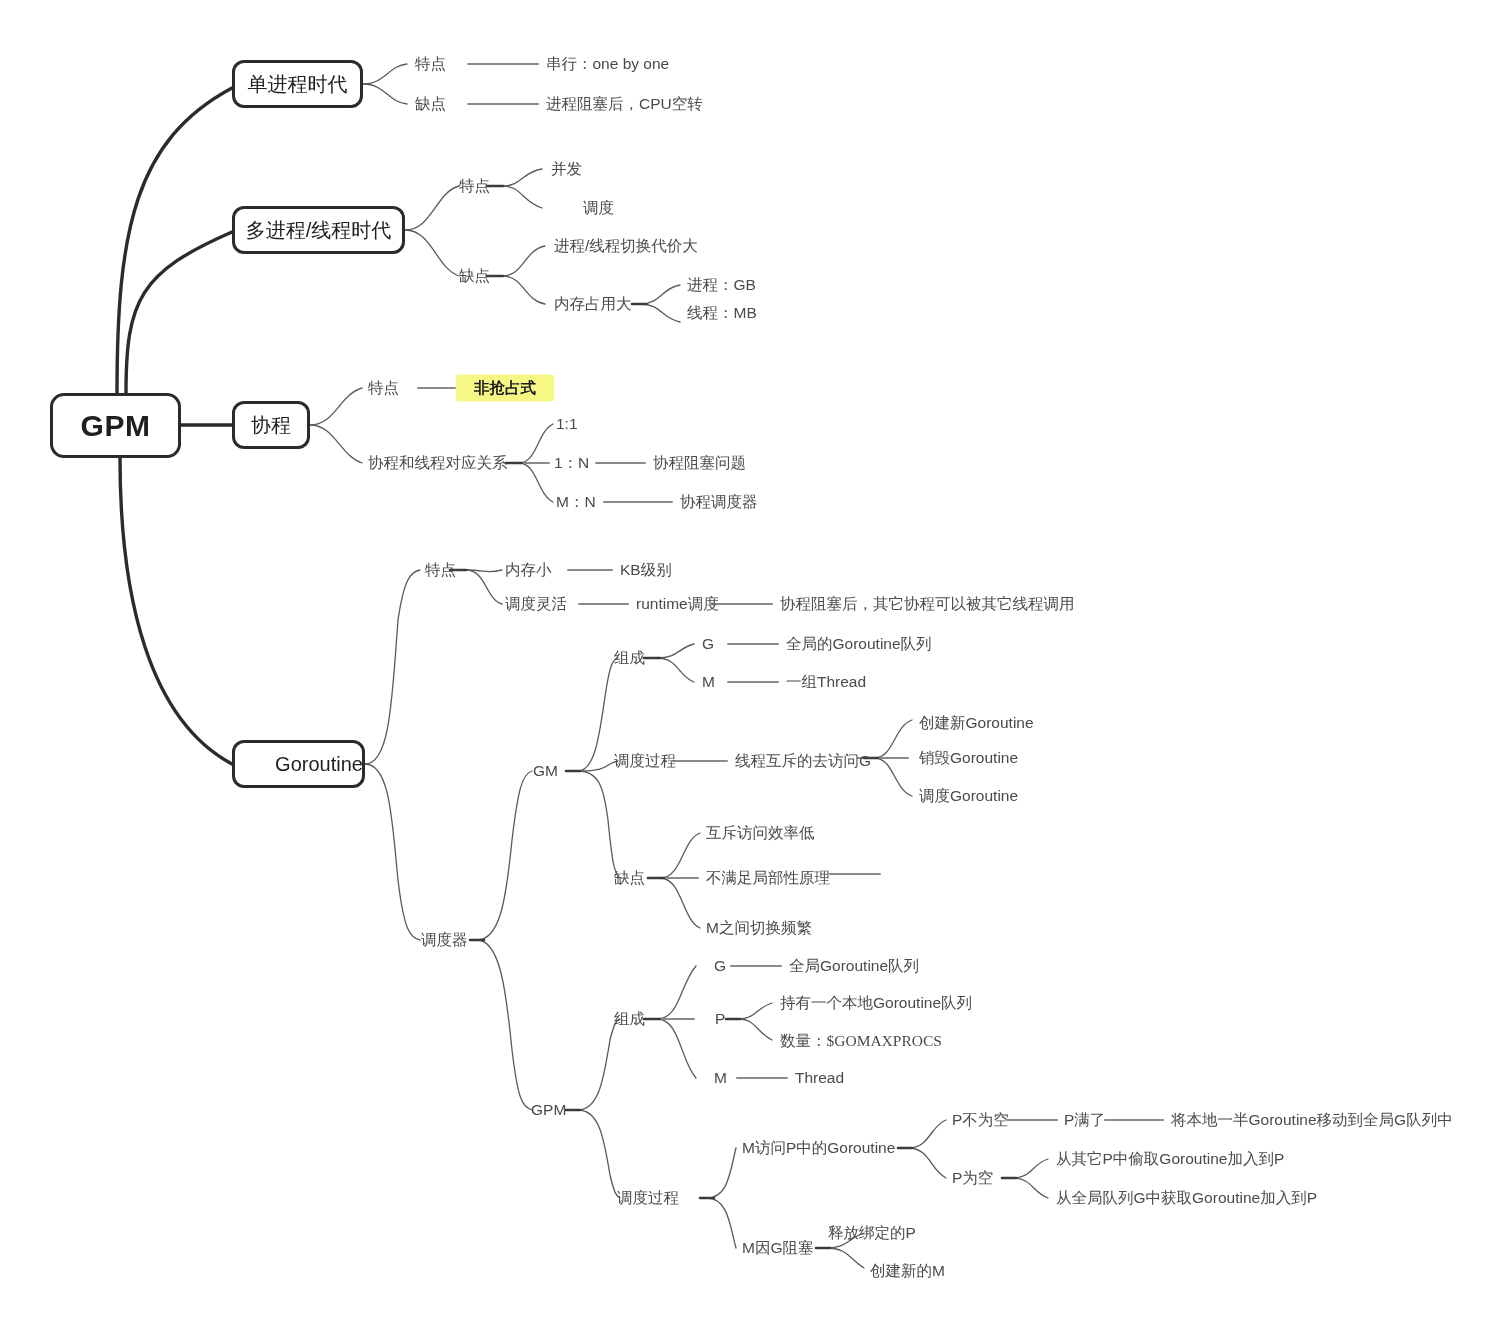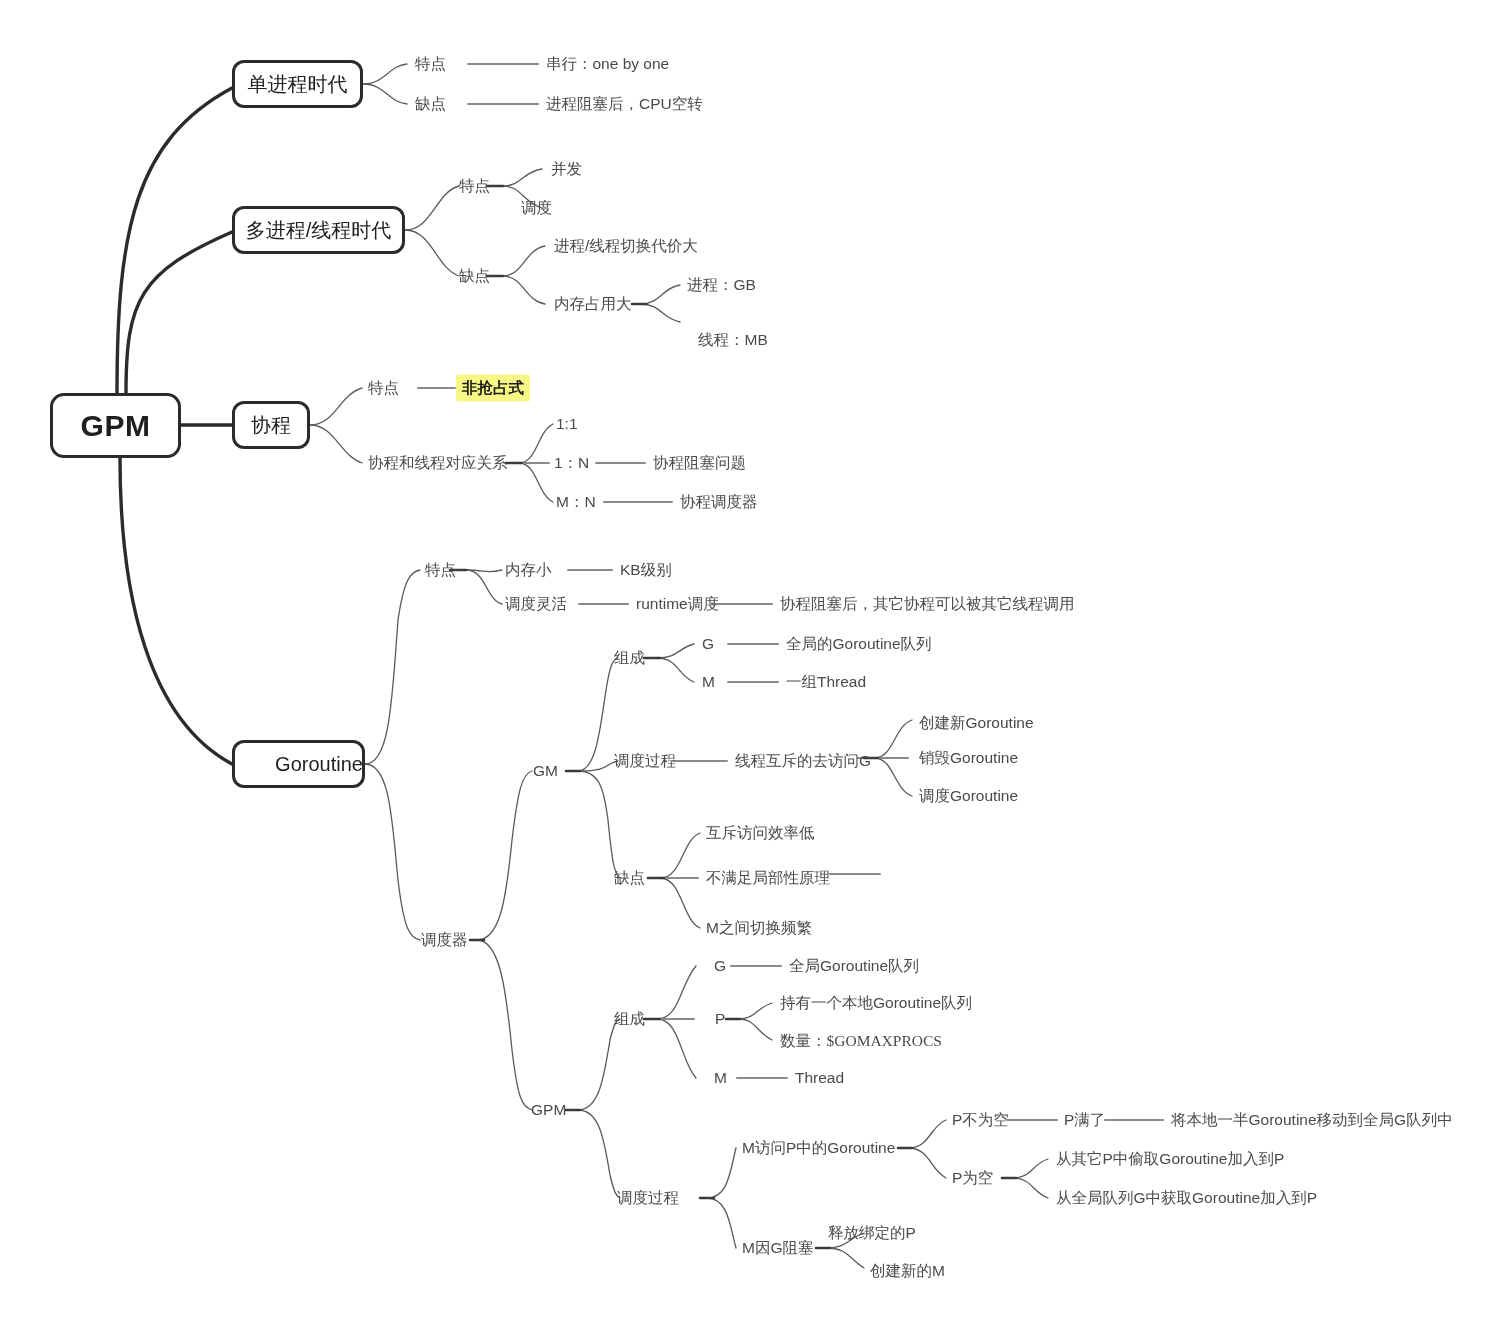--- a/index.html
+++ b/index.html
@@ -33,21 +33,21 @@
     font-size:15.5px;
     white-space:nowrap;
     line-height:1.35;
     transform:translateY(-50%);
   }
   .lbl.wrap{white-space:normal;width:310px;}
   .lbl.hl{
     background:#f7f786;
     color:#1b1b1b;
     font-weight:bold;
-    padding:3px 6px;
+    padding:3px 18px;
     border-radius:3px;
     transform:translateY(-50%);
   }
 </style>
 </head>
 <body>
 
 <div id="canvas">
 
   <svg id="wires" viewBox="0 0 1494 1335" xmlns="http://www.w3.org/2000/svg">
@@ -205,26 +205,26 @@
 
   <div class="boxnode lvl1" style="left:232px;top:740px;width:133px;height:48px;padding-left:41px;">Goroutine</div>
 
   <div class="lbl" style="left:415px;top:64px;">特点</div>
   <div class="lbl" style="left:546px;top:64px;">串行：one by one</div>
   <div class="lbl" style="left:415px;top:104px;">缺点</div>
   <div class="lbl" style="left:546px;top:104px;">进程阻塞后，CPU空转</div>
 
   <div class="lbl" style="left:459px;top:186px;">特点</div>
   <div class="lbl" style="left:551px;top:169px;">并发</div>
-  <div class="lbl" style="left:521px;top:208px;text-align:center;">调度</div>
+  <div class="lbl" style="left:583px;top:208px;text-align:center;">调度</div>
   <div class="lbl" style="left:459px;top:276px;">缺点</div>
   <div class="lbl" style="left:554px;top:246px;">进程/线程切换代价大</div>
   <div class="lbl" style="left:554px;top:304px;">内存占用大</div>
   <div class="lbl" style="left:687px;top:285px;">进程：GB</div>
-  <div class="lbl" style="left:687px;top:340px;margin-left:11px;">线程：MB</div>
+  <div class="lbl" style="left:687px;top:313px;">线程：MB</div>
 
   <div class="lbl" style="left:368px;top:388px;">特点</div>
   <div class="lbl hl" style="left:456px;top:388px;">非抢占式</div>
   <div class="lbl" style="left:368px;top:463px;">协程和线程对应关系</div>
   <div class="lbl" style="left:556px;top:424px;">1:1</div>
   <div class="lbl" style="left:554px;top:463px;">1：N</div>
   <div class="lbl" style="left:653px;top:463px;">协程阻塞问题</div>
   <div class="lbl" style="left:556px;top:502px;">M：N</div>
   <div class="lbl" style="left:680px;top:502px;">协程调度器</div>
 

